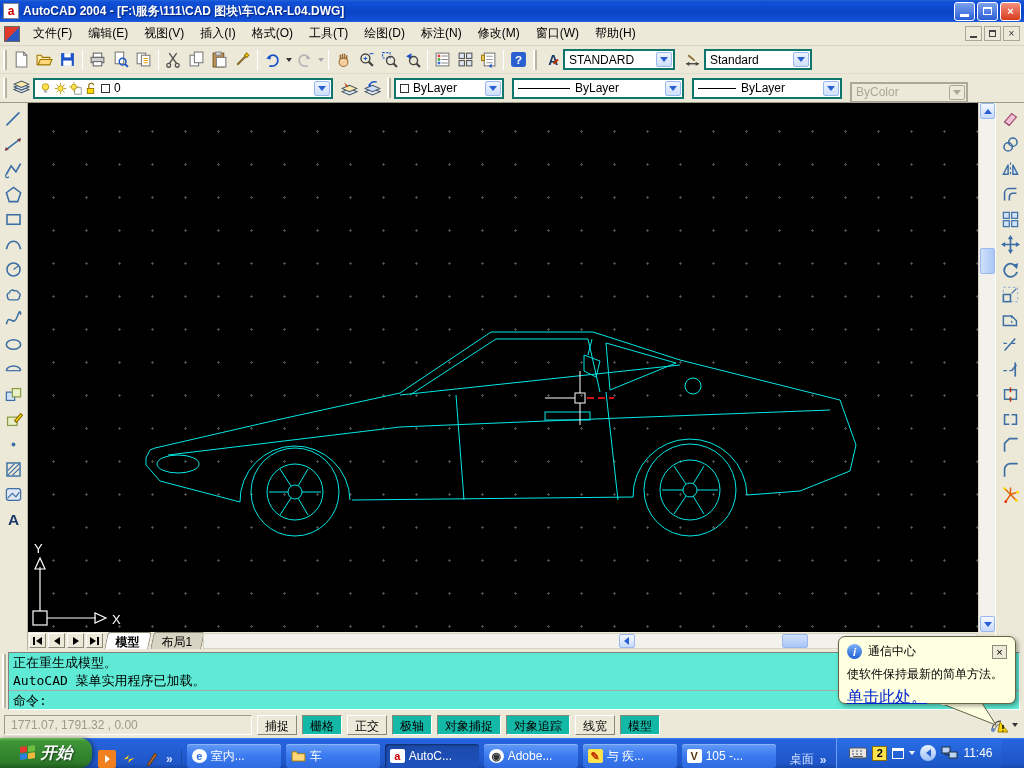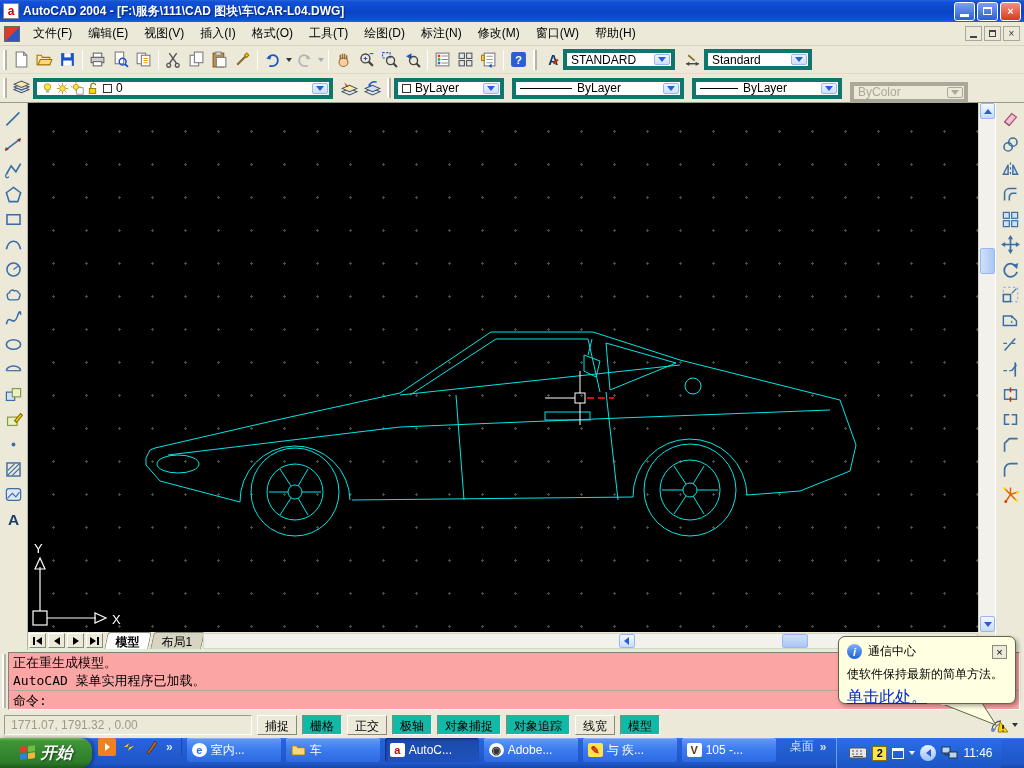--- a/index.html
+++ b/index.html
@@ -40,21 +40,21 @@
   #tbrow1 { top:46px; border-bottom:1px solid #e0dccb; }
   #tbrow2 { top:74px; height:29px; border-bottom:1px solid #9a9a88; }
   .grip { width:4px; height:20px; margin:0 3px; border-left:2px solid #fff; border-right:2px solid #b8b4a2; }
   .tsep { width:1px; height:20px; background:#b8b4a2; border-right:1px solid #fff; margin:0 3px; }
   .tbi { width:23px; height:23px; display:flex; align-items:center; justify-content:center; border:1px solid transparent; }
   .tbi svg { width:17px; height:17px; }
   .ddarrow-s { width:9px; height:22px; display:flex; align-items:center; justify-content:center; }
   .tri-d { width:0; height:0; border-left:3px solid transparent; border-right:3px solid transparent; border-top:4px solid #333; }
   .tri-d.dis { border-top-color:#aaa; }
 
-  .dd { height:21px; background:#fff; border:4px solid #0f766e; display:flex; align-items:center;
+  .dd { height:21px; background:#fff; border:2px solid #0f766e; display:flex; align-items:center;
     font-size:12px; padding-left:4px; position:relative; color:#000; }
   .dd .ddbtn { position:absolute; right:1px; top:1px; bottom:1px; width:16px;
     background:linear-gradient(180deg,#eef4fe,#cfe0fb); border:1px solid #9ab8f0; border-radius:2px;
     display:flex; align-items:center; justify-content:center; }
   .dd .ddbtn .tri { width:0; height:0; border-left:4px solid transparent; border-right:4px solid transparent; border-top:5px solid #2a5fd0; }
   .dd.disabled { background:#ece9d8; color:#aca899; border-color:#aca899;margin-top:8px; }
   .dd.disabled .ddbtn { background:#ece9d8; border-color:#aca899; }
   .dd.disabled .ddbtn .tri { border-top-color:#aca899; }
   .swatch { width:9px; height:9px; background:#fff; border:1px solid #333; margin-right:4px; }
   .ltline { width:52px; height:1px; background:#000; margin-right:5px; }
@@ -96,37 +96,37 @@
   .tab.active { background:#fff; font-weight:bold; }
   #hscroll { flex:1; height:16px; margin-top:1px; background:#f3f1ec; position:relative; border:1px solid #d8d4c4; }
   #hsbtn-l { position:absolute; left:415px; top:0; width:16px; height:14px; border:1px solid #9ab8f0; border-radius:2px;
     background:linear-gradient(180deg,#f4f8ff,#c8daf9); display:flex; align-items:center; justify-content:center; }
   #hthumb { position:absolute; left:578px; top:0; width:26px; height:14px; border:1px solid #9ab8f0; border-radius:2px;
     background:linear-gradient(180deg,#cfe0fb,#aac6f6); }
 
   
   #cmdline { left:0; top:650px; width:1024px; height:62px; background:#ece9d8; padding:2px 2px 2px 8px; }
   #cmd-grip { position:absolute; left:2px; top:654px; width:4px; height:54px; border-left:2px solid #fff; border-right:2px solid #b8b4a2; }
-  #cmd-inner { width:1012px; height:58px; background:#fca5a5; border:1px solid; border-color:#808080 #fff #fff #808080;
+  #cmd-inner { width:1012px; height:58px; background:#5eead4; border:1px solid; border-color:#808080 #fff #fff #808080;
     font-family:"DejaVu Sans Mono","Liberation Mono",monospace; font-size:13px; color:#000; }
   #cmd-hist { height:38px; padding:1px 4px; border-bottom:1px solid #aaa; }
   #cmd-hist div { line-height:18px; white-space:pre; }
   #cmd-prompt { padding:1px 4px; line-height:18px; }
 
   
   #statusbar { left:0; top:712px; width:1024px; height:26px; background:#ece9d8; display:flex; align-items:center; padding:0 4px; }
   #coords { width:248px; height:20px; border:1px solid; border-color:#9a9a88 #fff #fff #9a9a88;
     color:#9d9a8b; padding:2px 6px; font-size:12px; white-space:nowrap; overflow:hidden; }
   .sbtn { height:20px; margin-left:5px; padding:2px 7px; font-size:12px; border:1px solid; border-color:#fff #8a8876 #8a8876 #fff; background:#ece9d8; }
   .sbtn.down { border-color:#8a8876 #fff #fff #8a8876; background:#14b8a6; }
   #tray-status { margin-left:auto; display:flex; align-items:center; gap:3px; padding-right:2px; }
 
   
   #taskbar { left:0; top:738px; width:1024px; height:30px;
-    background:linear-gradient(180deg,#3c81f3 0%,#2663dc 6%,#1f56c8 85%,#1548ab 100%); display:flex; align-items:flex-start; }
+    background:linear-gradient(180deg,#3c81f3 0%,#2663dc 6%,#1f56c8 85%,#1548ab 100%); display:flex; align-items:flex-end; }
   #startbtn { width:92px; height:30px; border-radius:0 12px 12px 0;
     background:linear-gradient(180deg,#73bb5e 0%,#3e9637 10%,#2e7d2a 80%,#1e5c1c 100%);
     display:flex; align-items:center; justify-content:center; gap:5px; color:#fff; font-weight:bold; font-style:italic;
     font-size:16px; text-shadow:1px 1px 2px #1a3a1a; box-shadow:2px 0 4px rgba(0,0,0,.4); }
   #flag { width:16px; height:14px; display:grid; grid-template-columns:7px 7px; grid-template-rows:6px 6px; gap:1px; transform:skewY(-6deg); }
   #flag i { border-radius:1px; }
   #quicklaunch { display:flex; align-items:center; gap:4px; padding:0 6px; border-right:1px solid #1a4aa8; }
   .qlicon { width:18px; height:18px; border-radius:2px; display:flex; align-items:center; justify-content:center; }
   .chev { color:#cfe0ff; font-weight:bold; font-size:12px; padding:0 2px; }
   .task { width:94px; height:24px; margin-left:5px; border-radius:3px;

